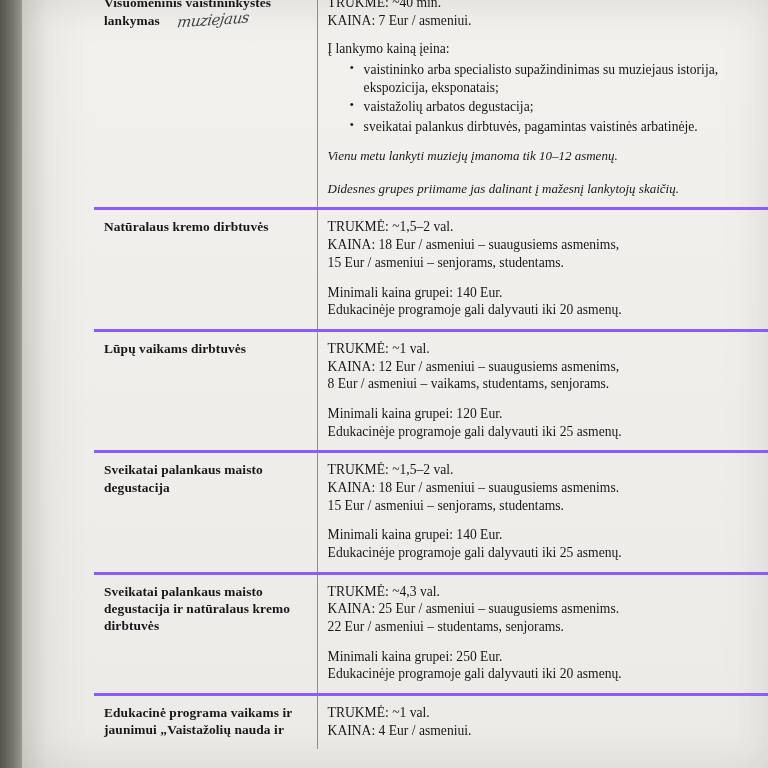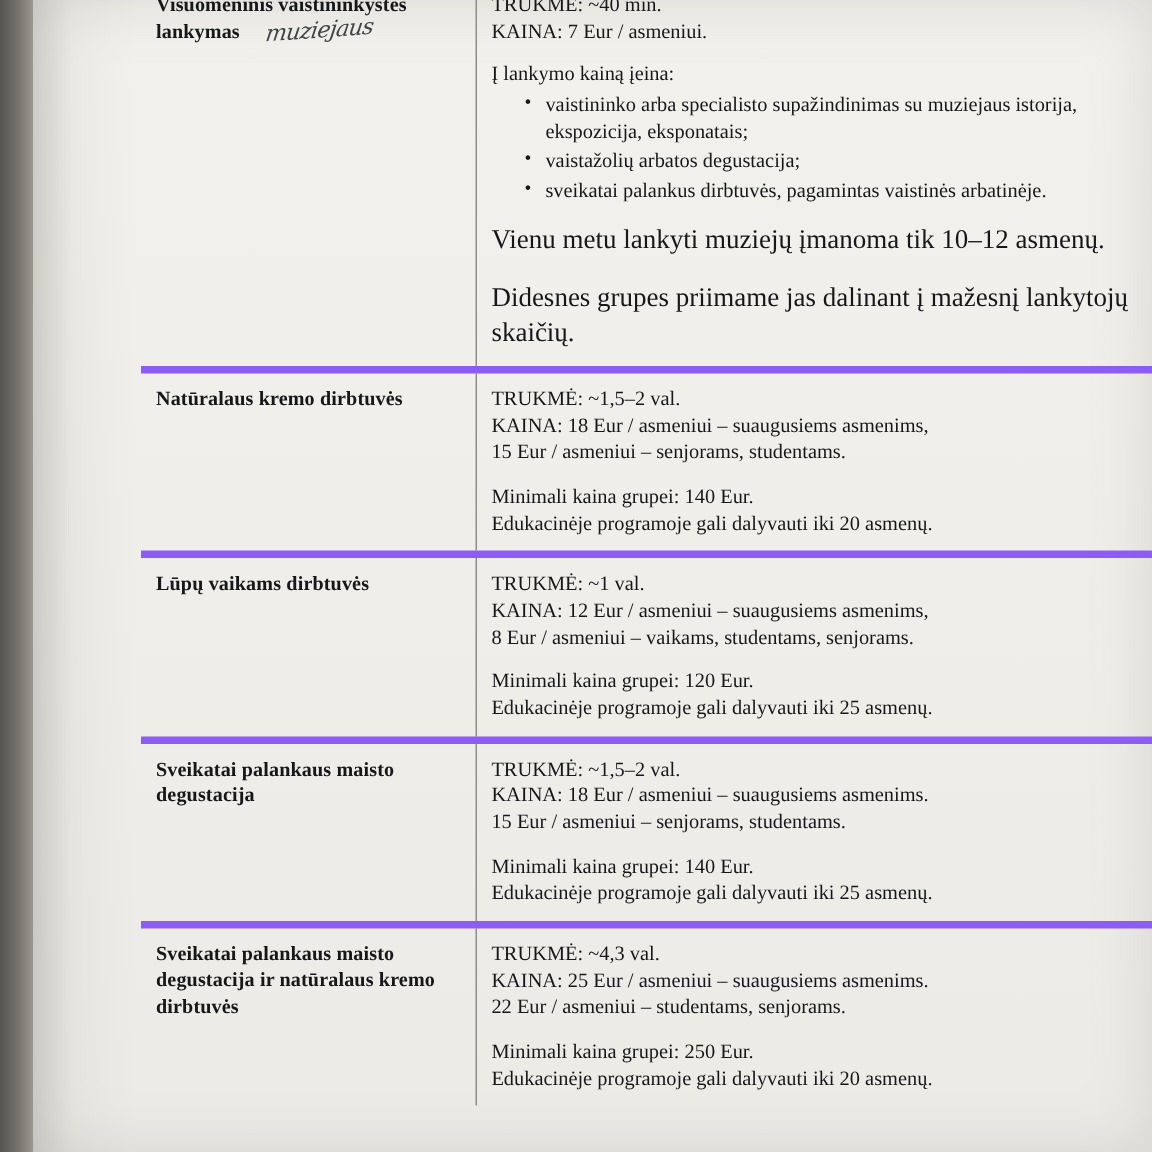--- a/index.html
+++ b/index.html
@@ -52,21 +52,21 @@
     border-right: 1px solid #8e8d88;
     font-weight: bold;
     font-size: 13.4px;
     letter-spacing: 0.1px;
   }
   td.col-right {
     width: 448px;
     font-size: 13.6px;
   }
   tr.rowline > td {
-    border-top: 5px solid #8b5cf6;
+    border-top: 3px solid #8b5cf6;
   }
   .line { display: block; white-space: nowrap; }
   .spacer { display: block; height: 12px; }
   .intro { display: block; margin-top: 11px; }
   ul.incl {
     margin: 3px 0 0 0;
     padding-left: 22px;
     list-style: none;
   }
   ul.incl li {
@@ -78,22 +78,23 @@
   }
   ul.incl li::before {
     content: "•";
     position: absolute;
     left: 0;
     top: -1px;
     font-size: 13px;
   }
   .note {
     display: block;
+    font-style: italic;
     margin-top: 12px;
-    font-size: 18px;
+    font-size: 13px;
   }
   .note2 { margin-top: 16px; }
   
   .handwriting {
     display: inline-block;
     font-family: "DejaVu Serif", serif;
     font-style: italic;
     font-weight: normal;
     font-size: 15px;
     color: #23262b;
@@ -189,16 +190,25 @@
         <td class="col-right">
           <span class="line">TRUKMĖ: ~4,3 val.</span>
           <span class="line">KAINA: 25 Eur / asmeniui – suaugusiems asmenims.</span>
           <span class="line">22 Eur / asmeniui – studentams, senjorams.</span>
           <span class="spacer"></span>
           <span class="line">Minimali kaina grupei: 250 Eur.</span>
           <span class="line">Edukacinėje programoje gali dalyvauti iki 20 asmenų.</span>
         </td>
       </tr>
 
+      <tr class="rowline">
+        <td class="col-left">
+          <span>Edukacinė programa vaikams ir jaunimui „Vaistažolių nauda ir</span>
+        </td>
+        <td class="col-right">
+          <span class="line">TRUKMĖ: ~1 val.</span>
+          <span class="line">KAINA: 4 Eur / asmeniui.</span>
+        </td>
+      </tr>
 
     </tbody>
   </table>
 </div>
 
 </body></html>

